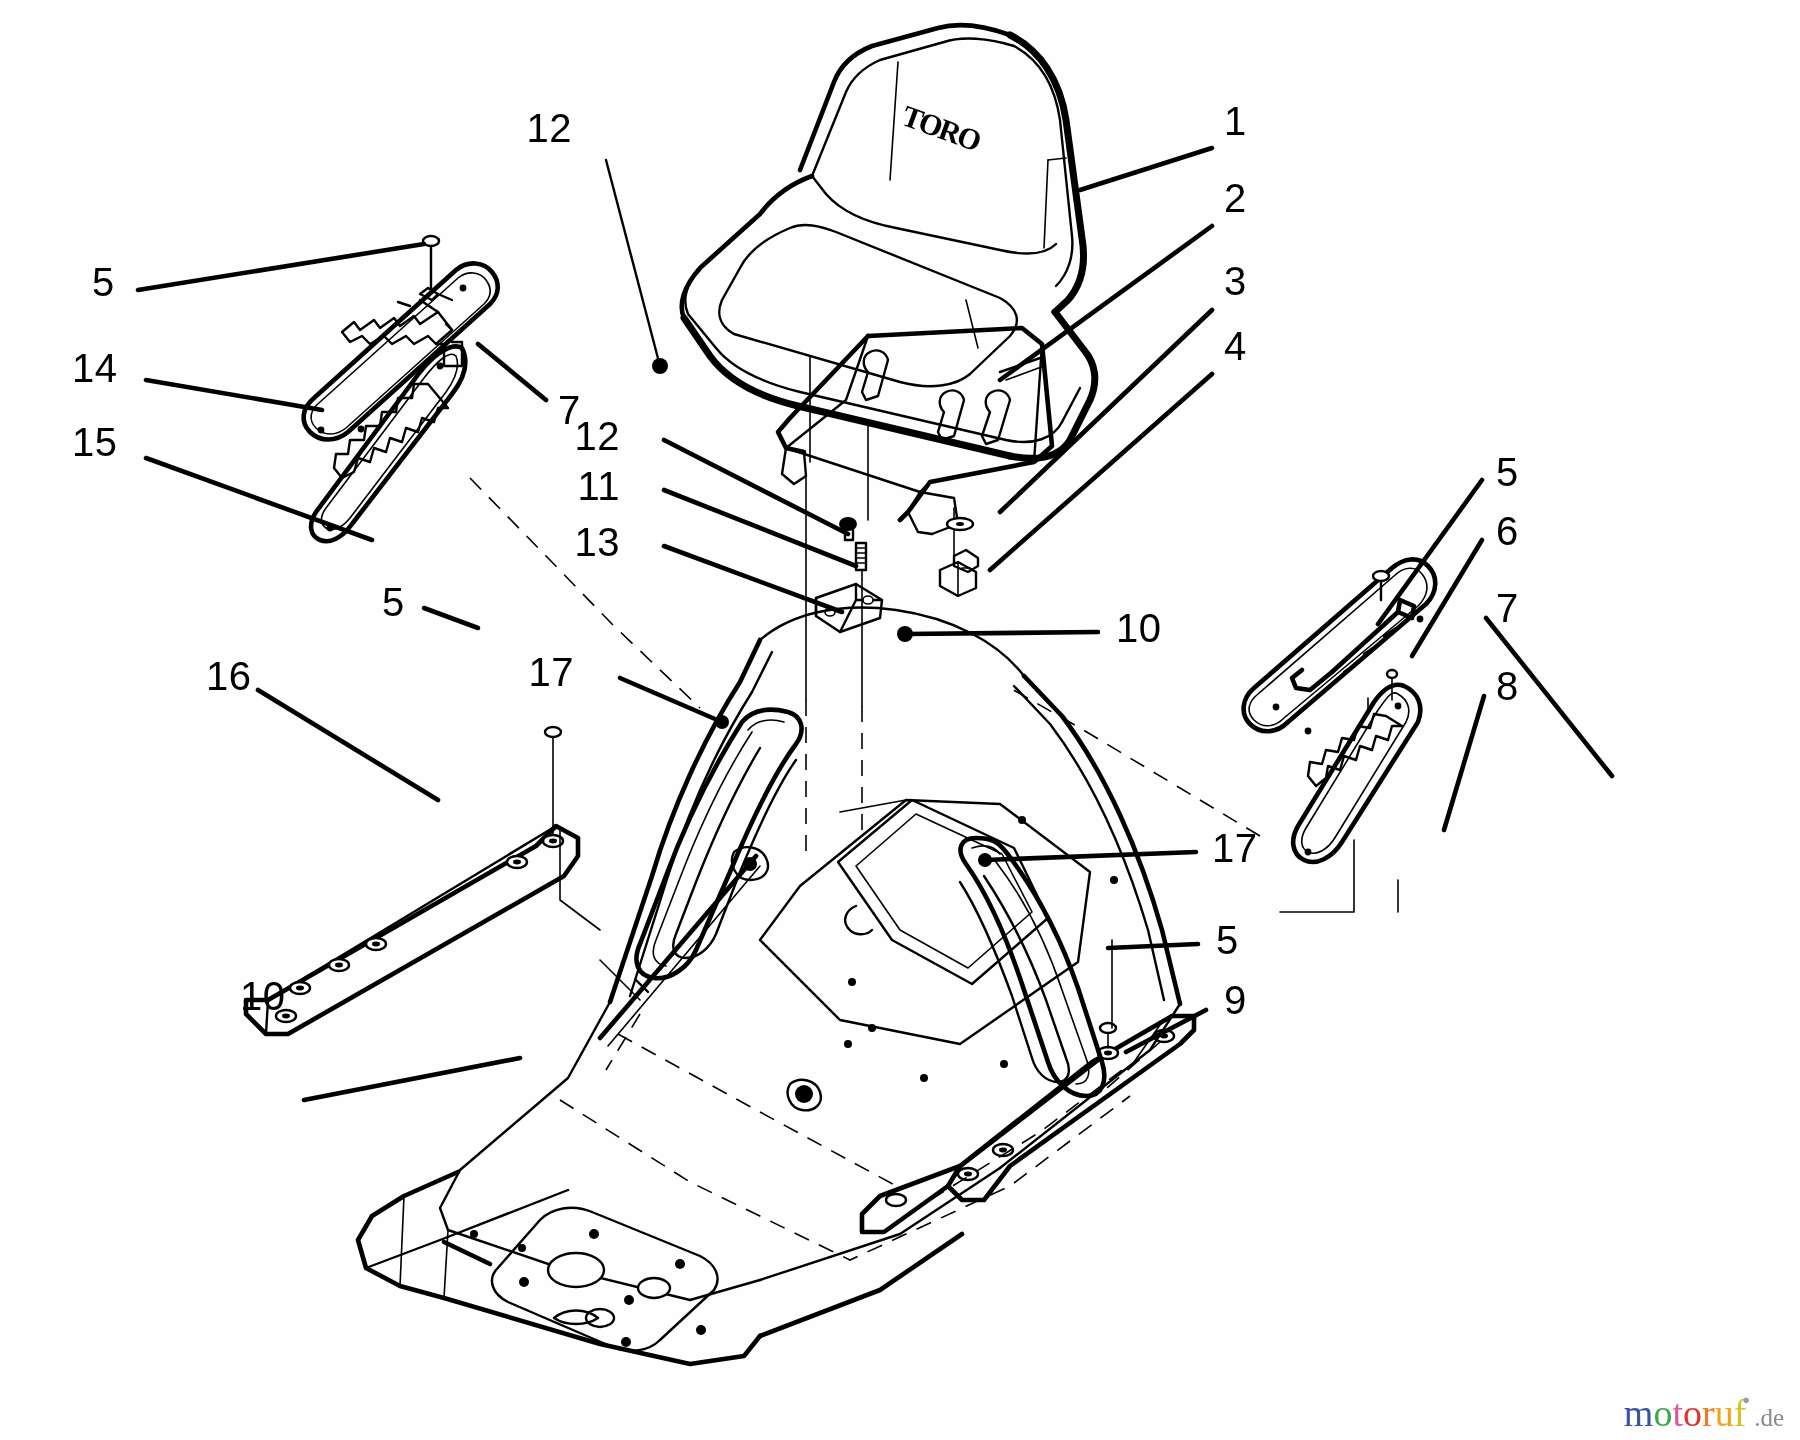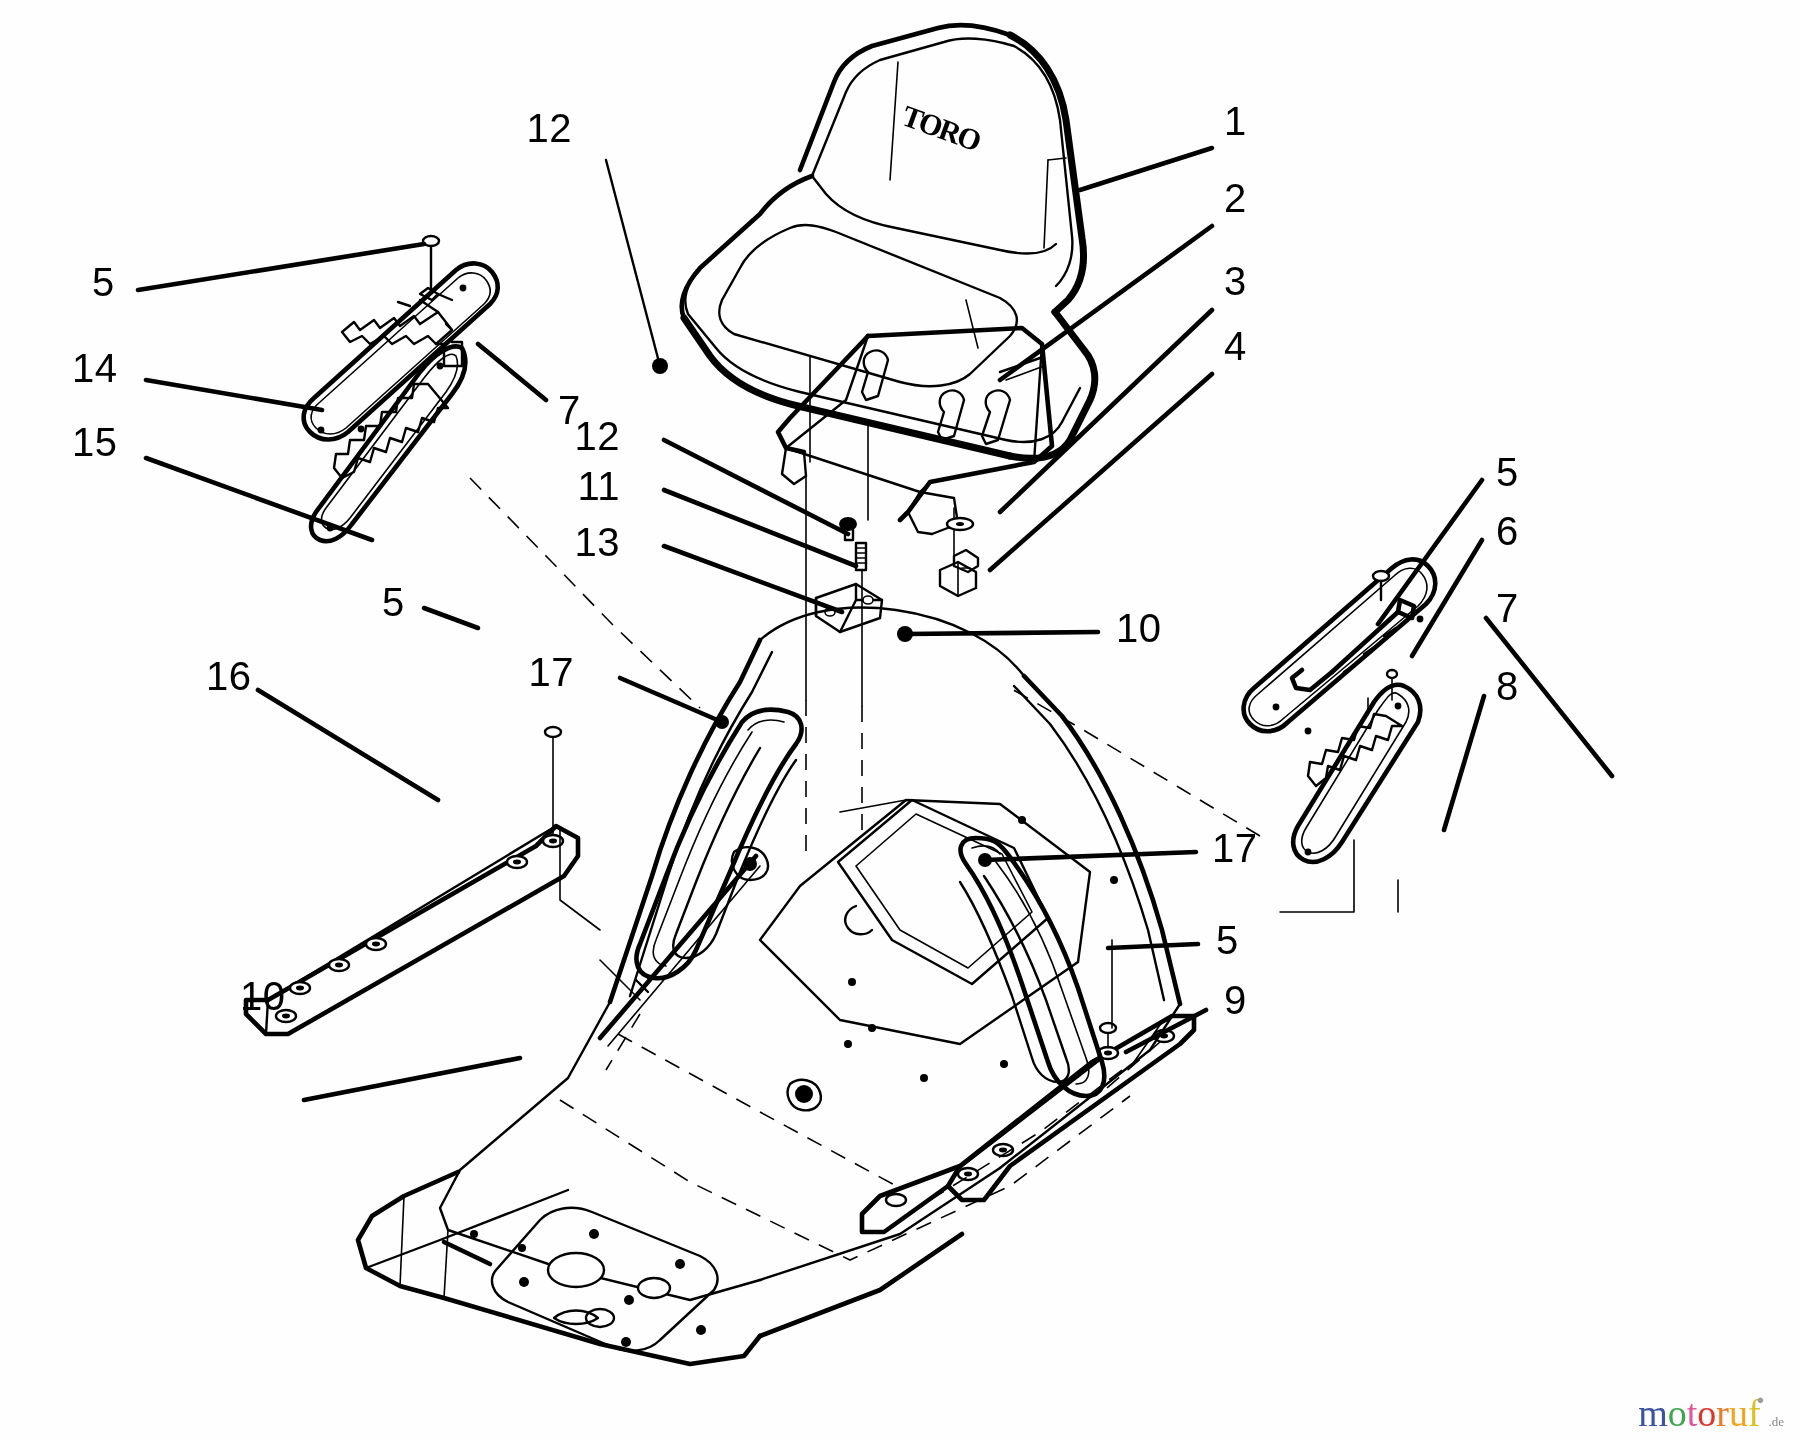--- a/index.html
+++ b/index.html
@@ -60,21 +60,21 @@
     right: 16px;
     bottom: 8px;
     font-family: "Liberation Serif", serif;
     font-size: 38px;
     line-height: 1;
     white-space: nowrap;
     user-select: none;
   }
   #watermark .wm-l { font-weight: 400; }
   #watermark .wm-tld {
-    font-size: 13px;
+    font-size: 25px;
     color: #8a8a8a;
     vertical-align: baseline;
   }
   #watermark .wm-dot {
     position: relative;
     top: -22px;
     left: -4px;
     font-size: 13px;
     color: #9b9b9b;
   }

